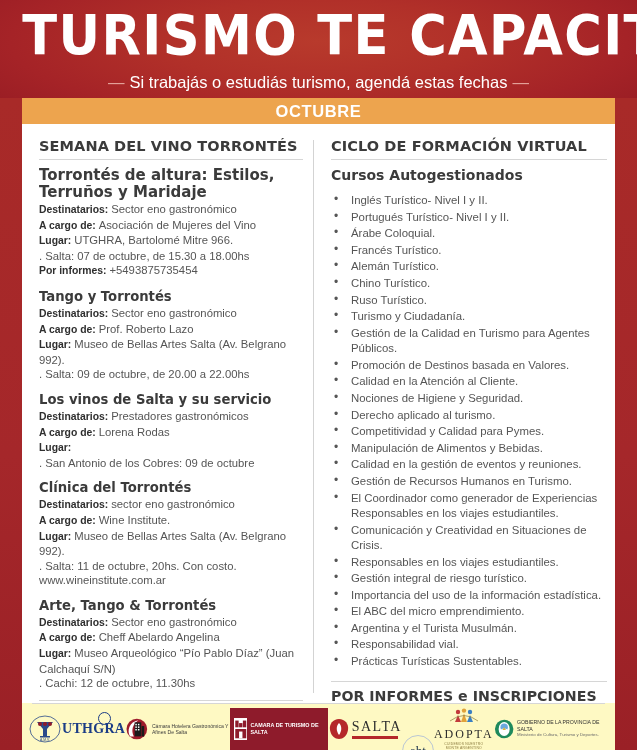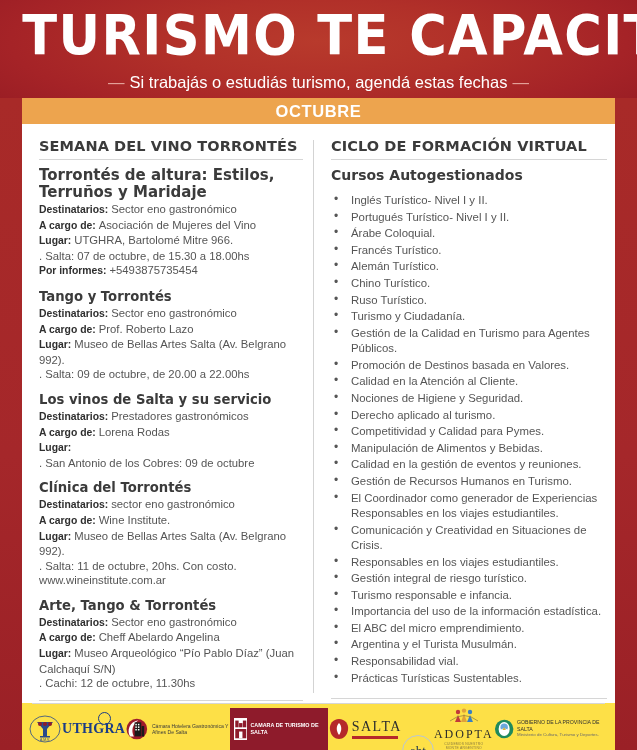--- a/index.html
+++ b/index.html
@@ -202,21 +202,21 @@
     line-height: 14.4px;
   }
 
   
   .footer {
     position: absolute;
     left: 22px;
     top: 703px;
     width: 593px;
     height: 47px;
-    background: #fde047;
+    background: #fef9c3;
     box-sizing: border-box;
   }
   .footer-rule {
     position: absolute;
     left: 10px;
     right: 10px;
     top: 0;
     height: 1px;
     background: #d6d6d6;
   }
@@ -399,21 +399,20 @@
           <li>Nociones de Higiene y Seguridad.</li>
           <li>Derecho aplicado al turismo.</li>
           <li>Competitividad y Calidad para Pymes.</li>
           <li>Manipulación de Alimentos y Bebidas.</li>
           <li>Calidad en la gestión de eventos y reuniones.</li>
           <li>Gestión de Recursos Humanos en Turismo.</li>
           <li>El Coordinador como generador de Experiencias Responsables en los viajes estudiantiles.</li>
           <li>Comunicación y Creatividad en Situaciones de Crisis.</li>
           <li>Responsables en los viajes estudiantiles.</li>
           <li>Gestión integral de riesgo turístico.</li>
-          <li>Turismo responsable e infancia.</li>
           <li>Importancia del uso de la información estadística.</li>
           <li>El ABC del micro emprendimiento.</li>
           <li>Argentina y el Turista Musulmán.</li>
           <li>Responsabilidad vial.</li>
           <li>Prácticas Turísticas Sustentables.</li>
         </ul>
 
       <div class="info-block" style="margin-top:12px;">
         <div class="hr" style="margin-bottom:6px;"></div>
         <div class="info-title">POR INFORMES e INSCRIPCIONES</div>

